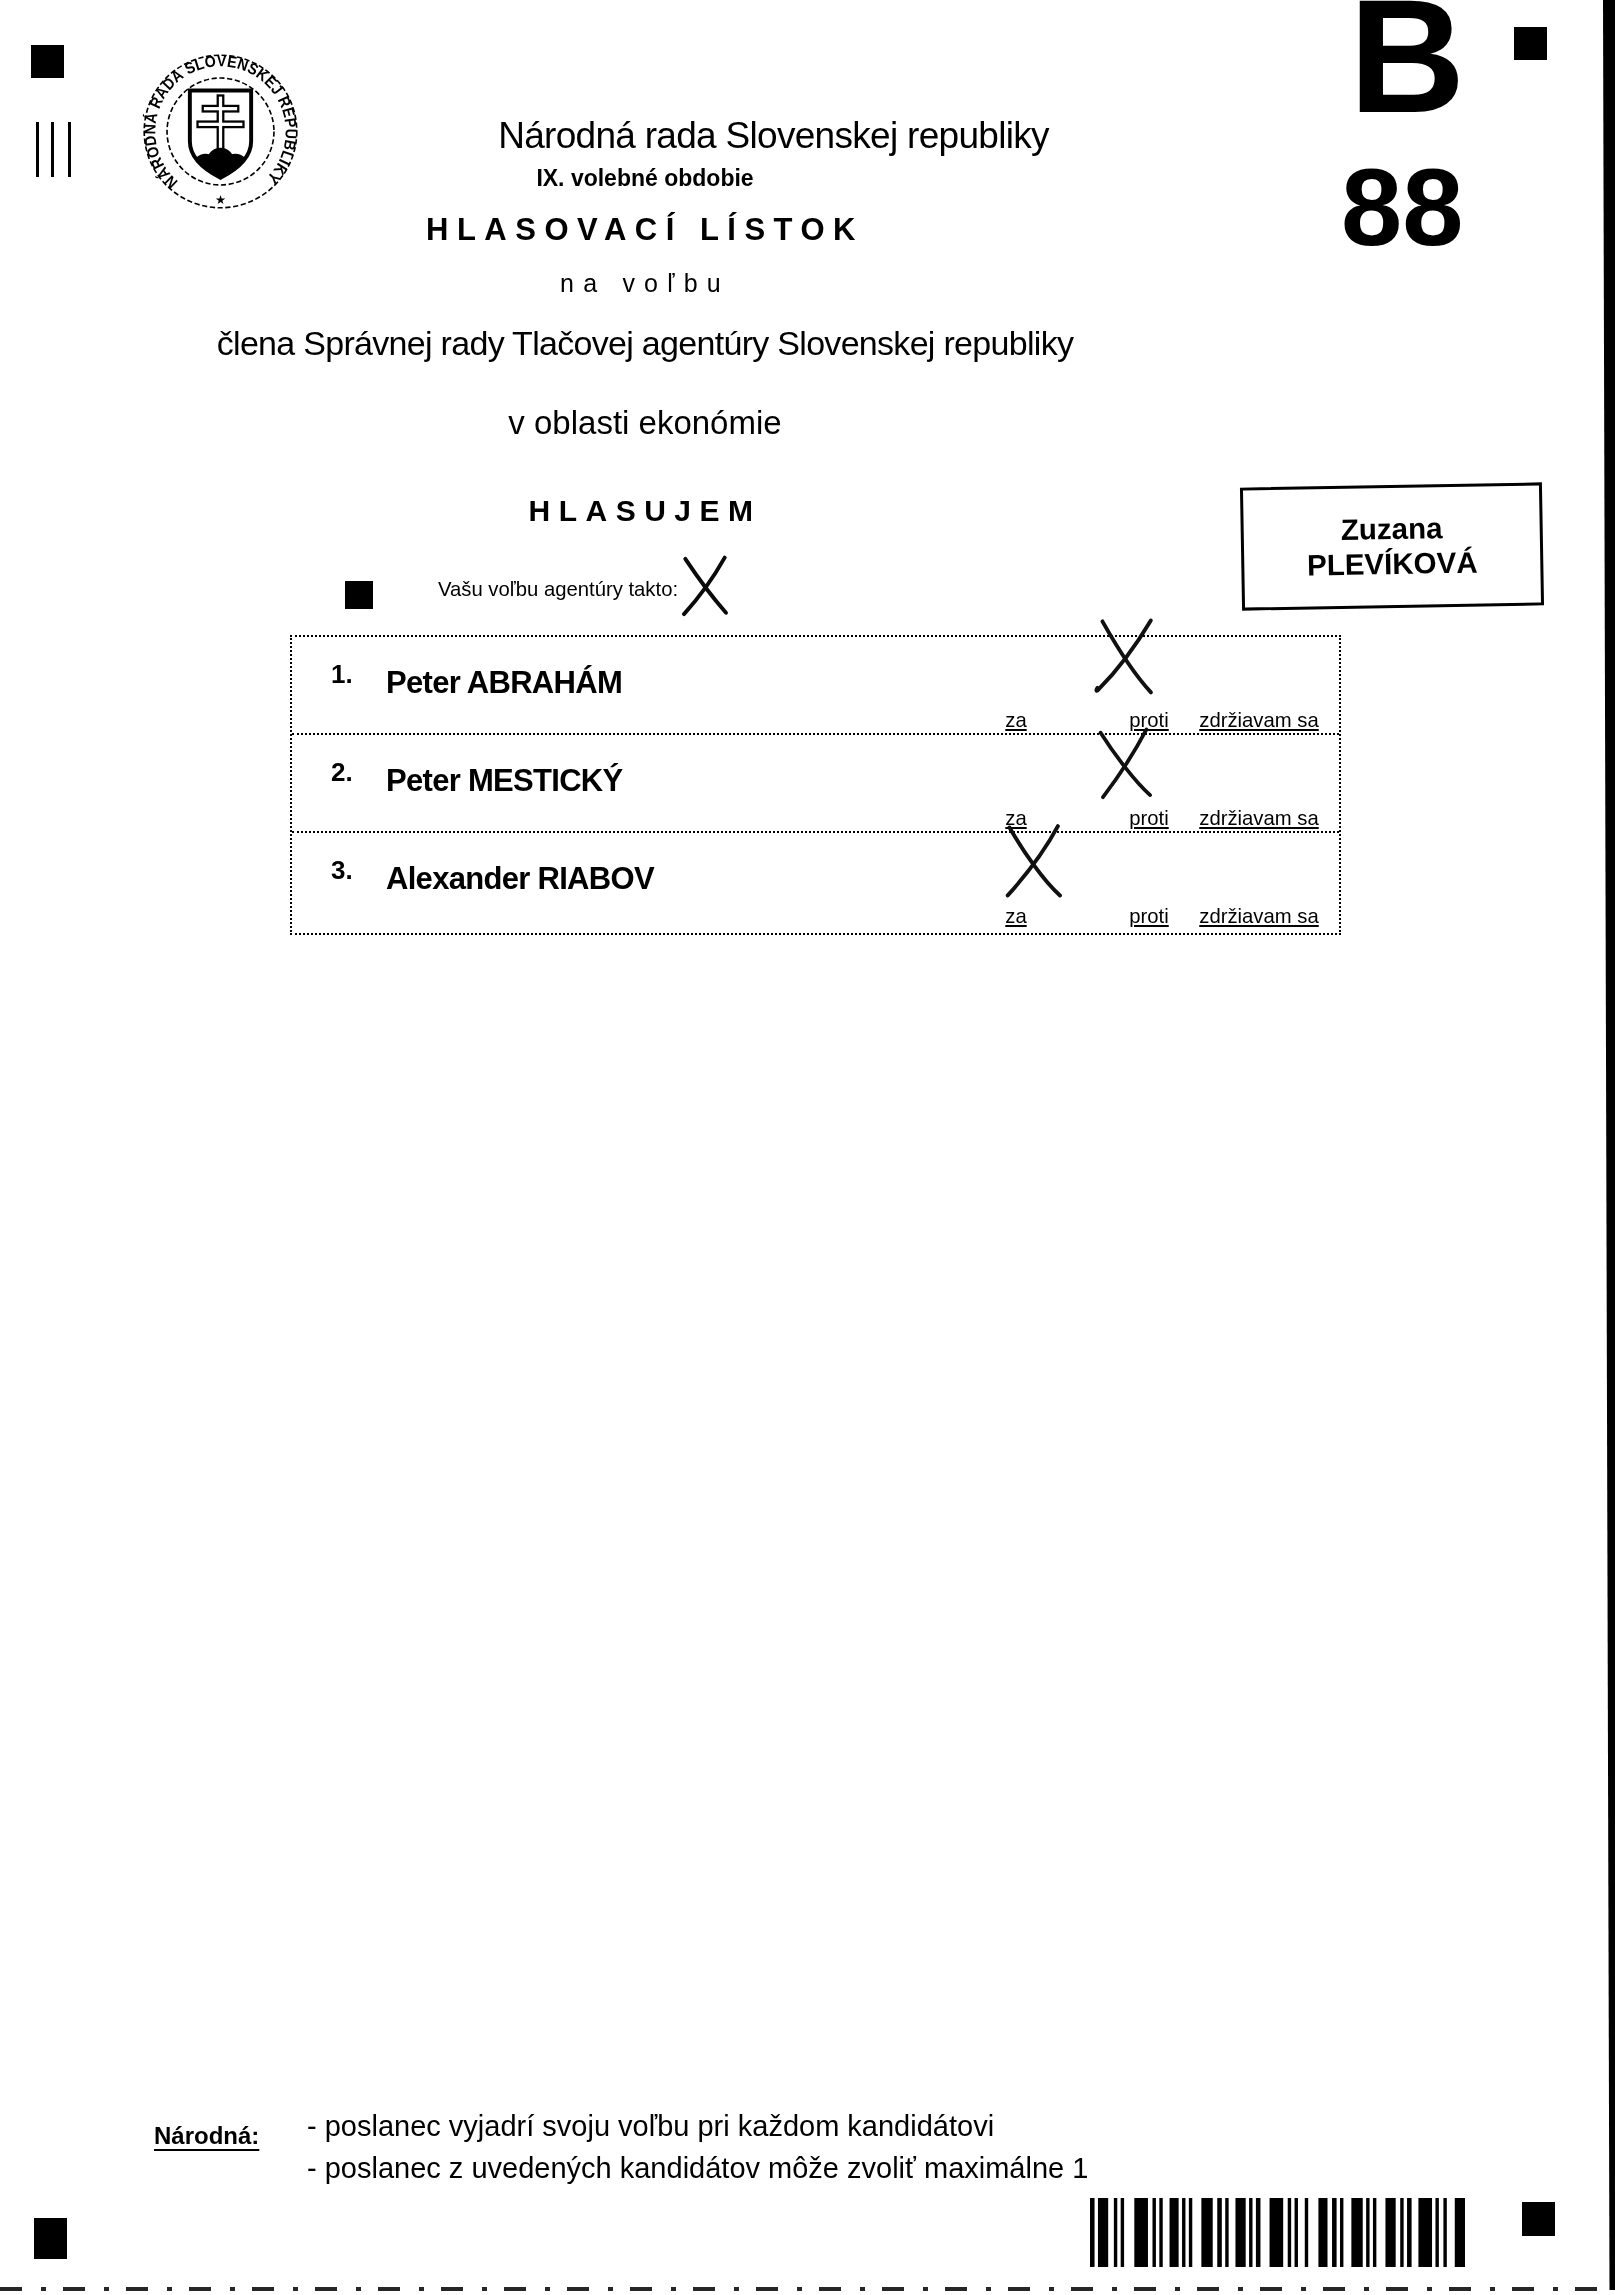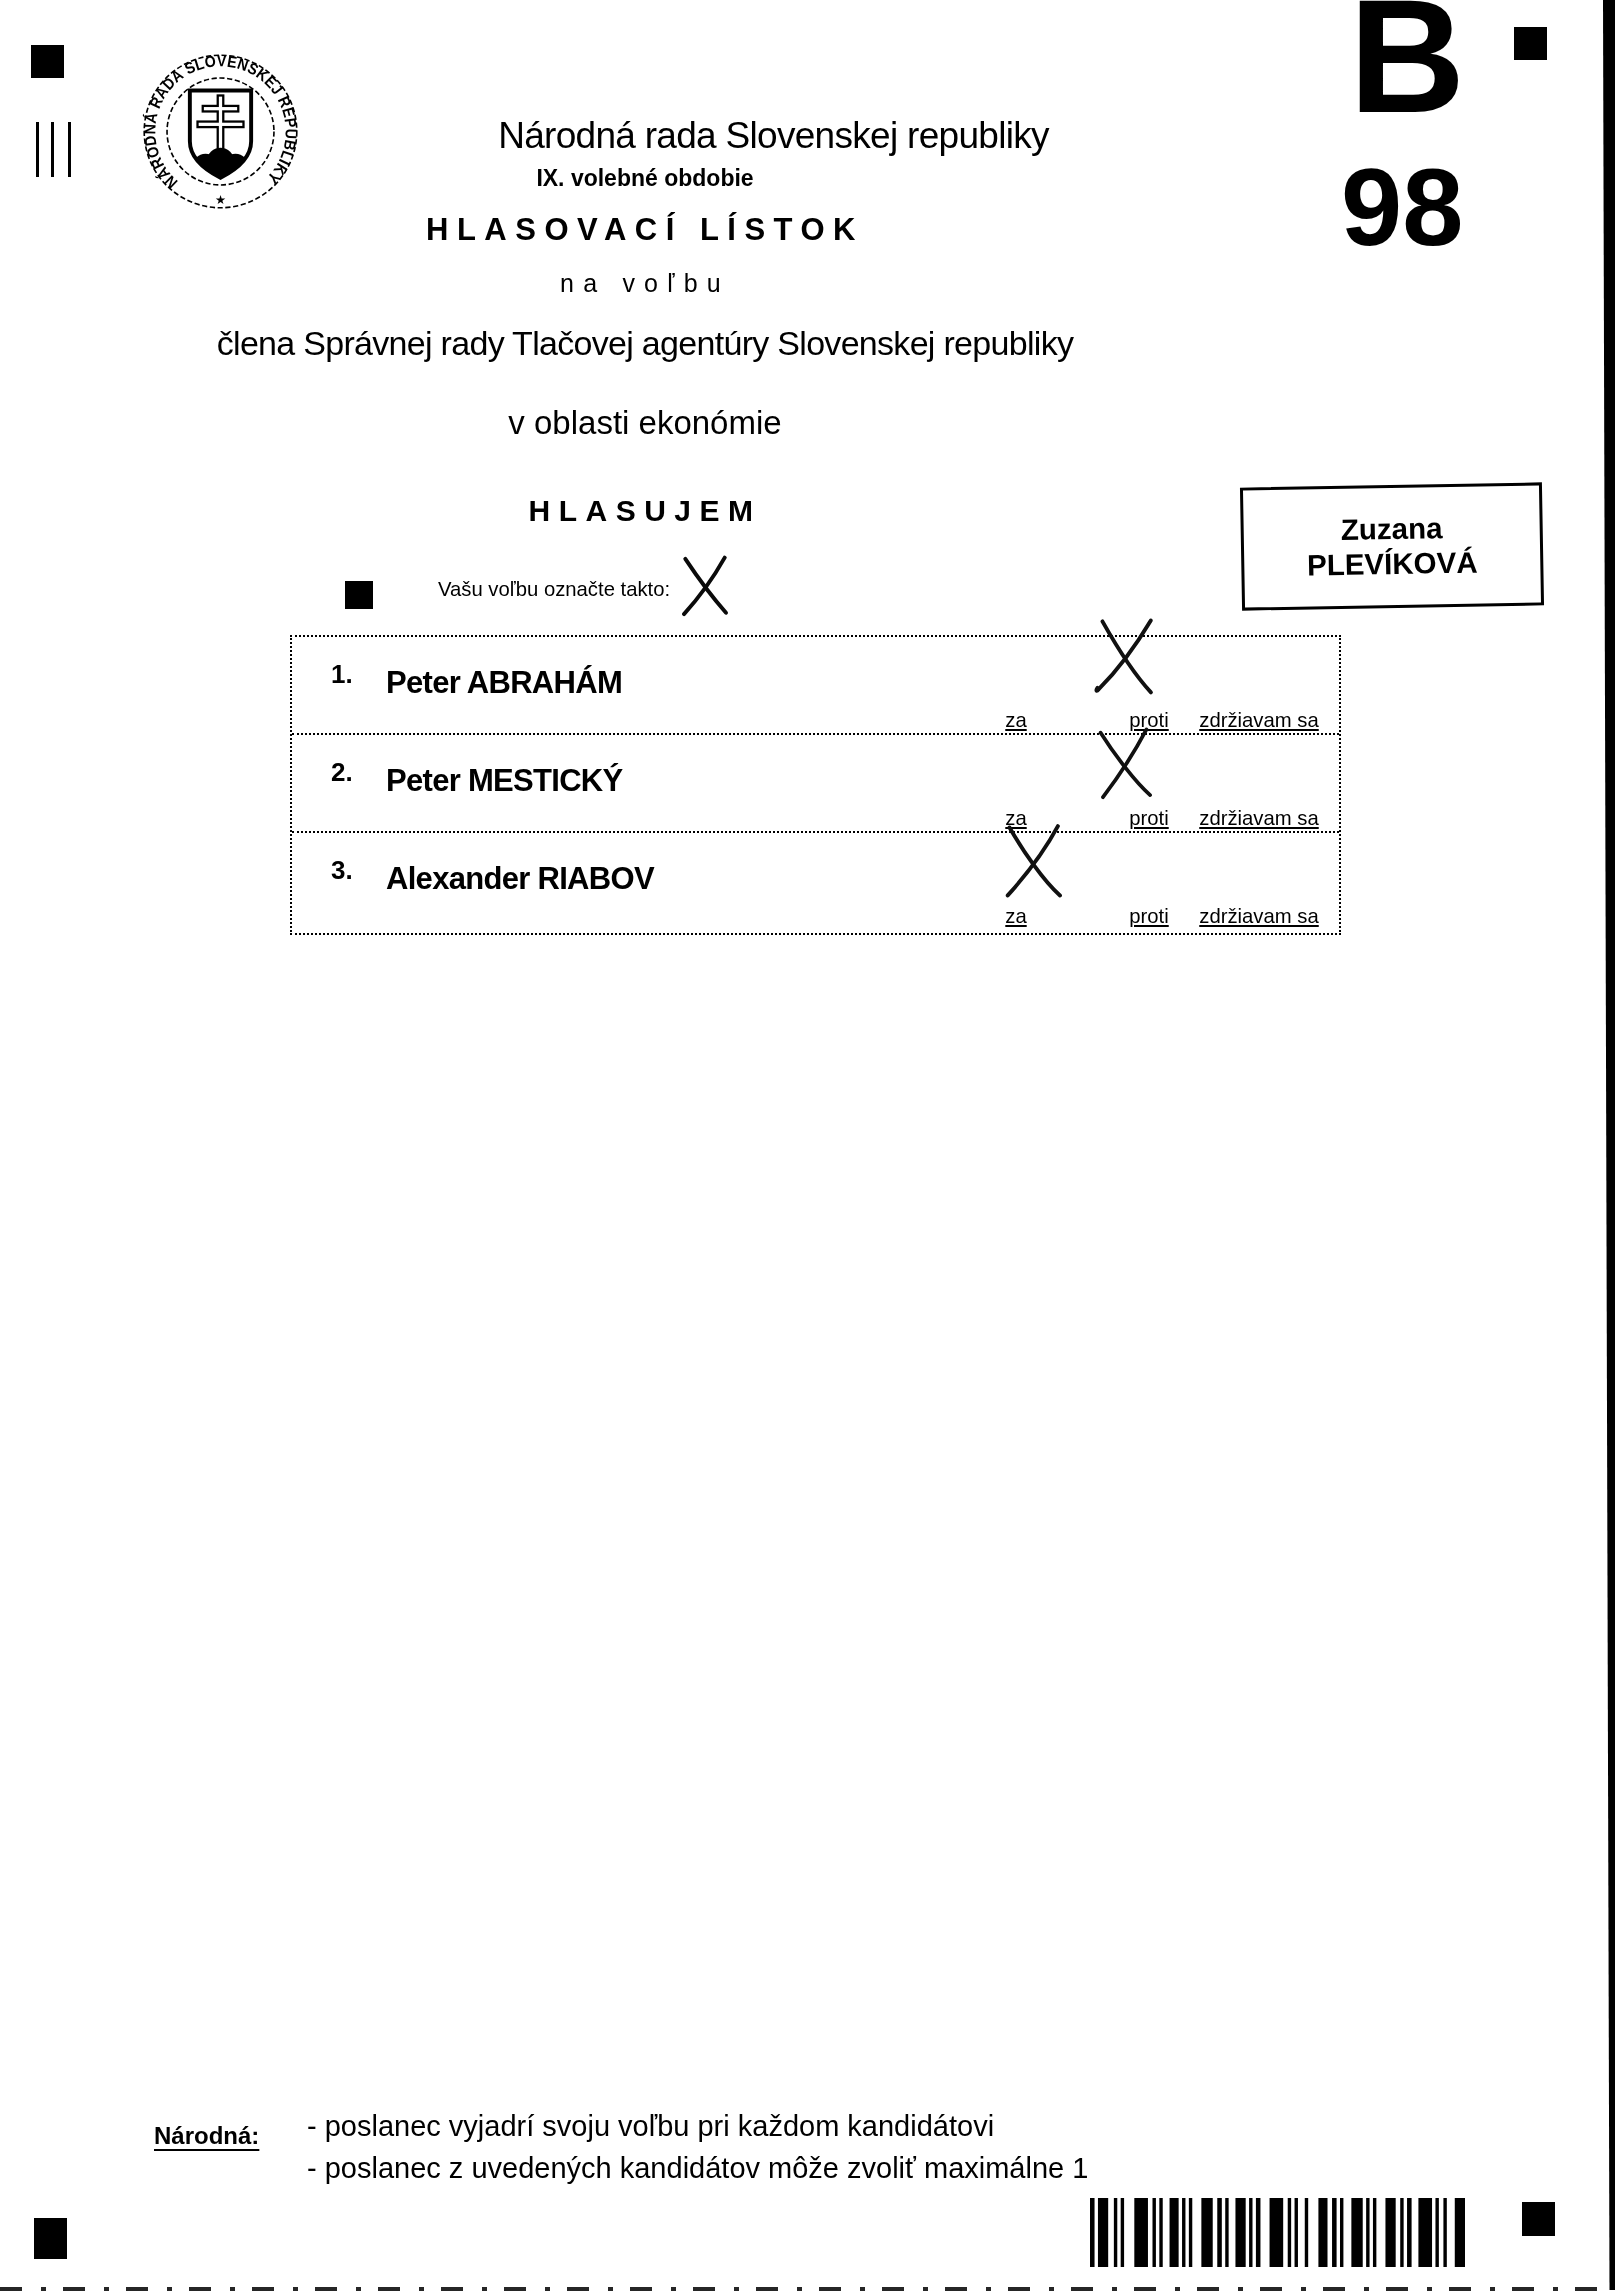--- a/index.html
+++ b/index.html
@@ -118,37 +118,37 @@
           <circle cx="102" cy="179" r="20" fill="#000"></circle>
           <circle cx="125" cy="171" r="21" fill="#000"></circle>
           <circle cx="148" cy="179" r="20" fill="#000"></circle>
           <rect x="80" y="178" width="90" height="20" fill="#000"></rect>
         </g>
       </g>
     </svg>
   </div>
 
   <div class="abs badge-letter">B</div>
-  <div class="abs badge-number">98</div>
+  <div class="abs badge-number">88</div>
 
   <div class="abs ctr-title org">Národná rada Slovenskej republiky</div>
   <div class="abs ctr term">IX. volebné obdobie</div>
   <div class="abs ctr doctitle">HLASOVACÍ LÍSTOK</div>
   <div class="abs ctr subtitle">na voľbu</div>
   <div class="abs ctr subject">člena Správnej rady Tlačovej agentúry Slovenskej republiky</div>
   <div class="abs ctr field">v oblasti ekonómie</div>
   <div class="abs ctr hlasujem">HLASUJEM</div>
 
   <div class="abs voter-box">
     <span>Zuzana</span>
     <span>PLEVÍKOVÁ</span>
   </div>
 
   <div class="sq" style="left:345px;top:581px;width:28px;height:28px;"></div>
-  <div class="abs instruction">Vašu voľbu označte takto:</div>
+  <div class="abs instruction">Vašu voľbu agentúry takto:</div>
   <div class="abs sample-x">
     <svg viewBox="0 0 76 96">
       <path d="M8,6 C 28,36 54,70 70,88" fill="none" stroke="#0a0a0a" stroke-width="6" stroke-linecap="round"></path>
       <path d="M68,4 C 50,36 26,68 6,90" fill="none" stroke="#0a0a0a" stroke-width="6" stroke-linecap="round"></path>
     </svg>
   </div>
 
   <div class="abs ballot-table">
     <div class="row row-sep" style="height:96px;">
       <span class="cand-num">1.</span>

